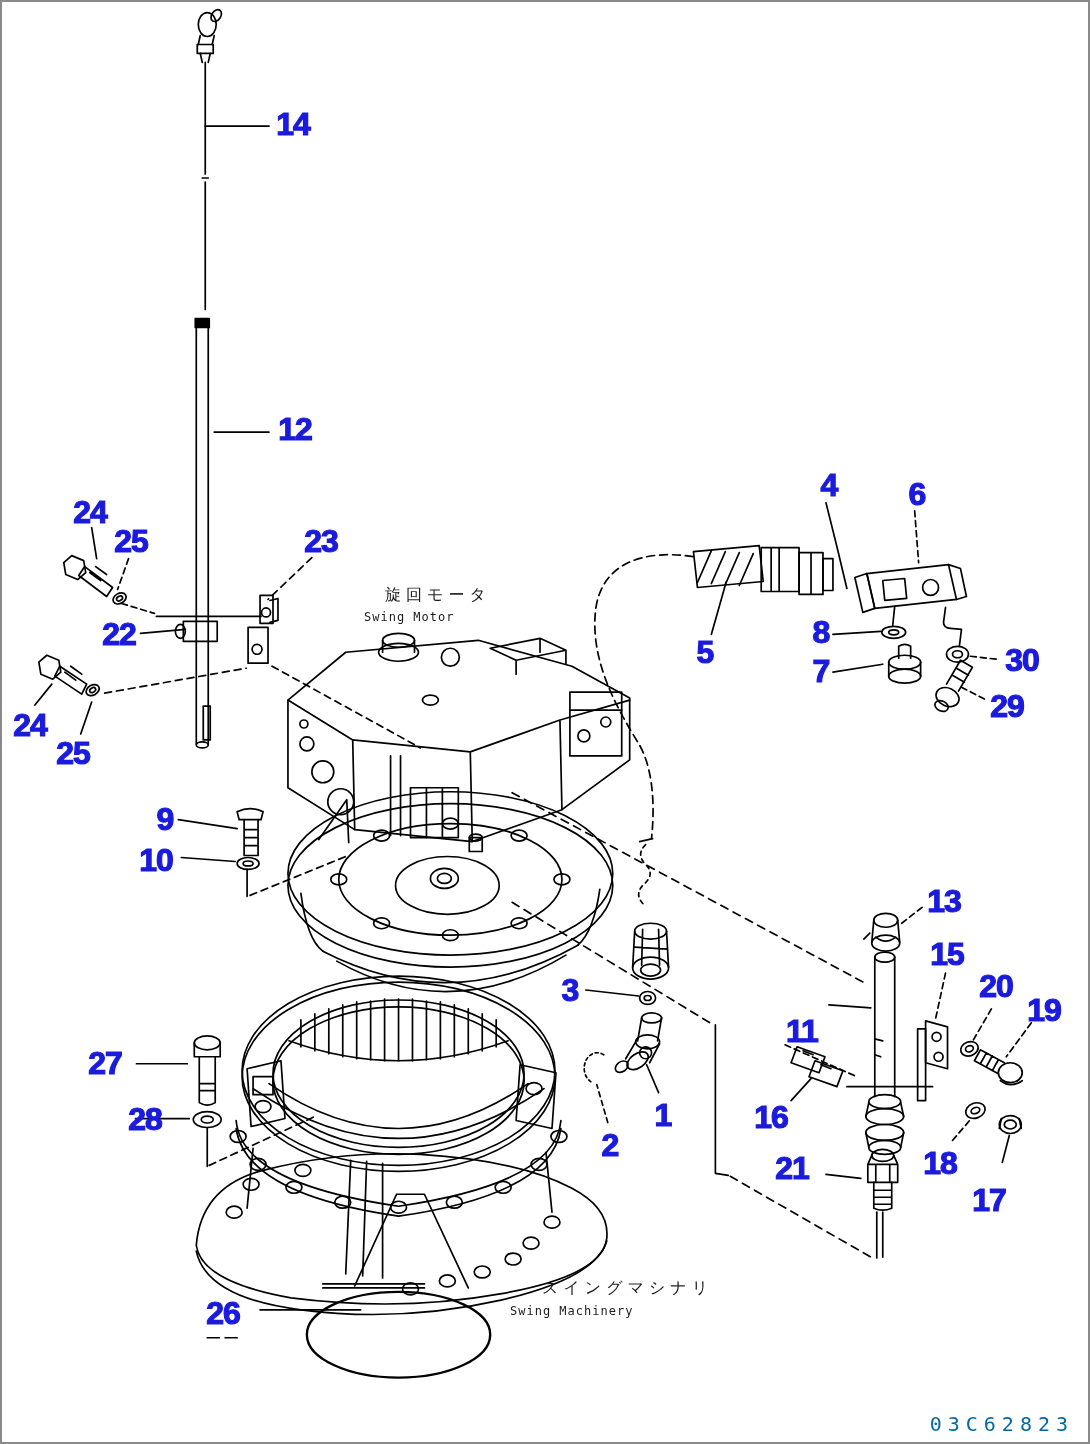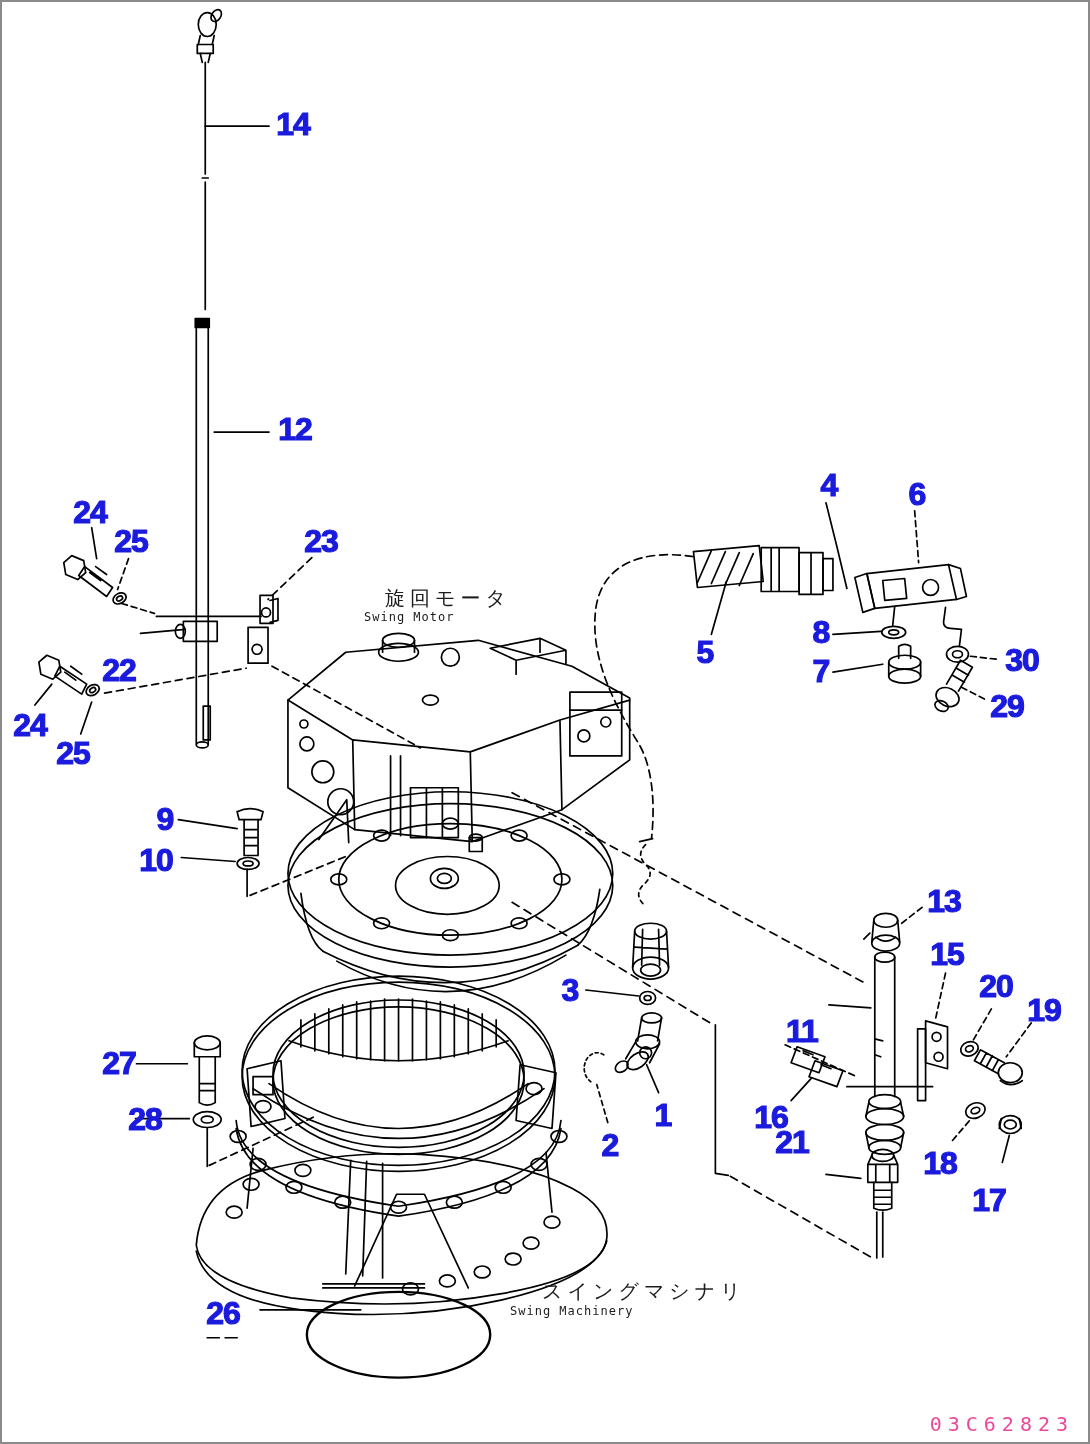--- a/index.html
+++ b/index.html
@@ -14,24 +14,24 @@
   .callout{
     position:absolute;transform:translate(-50%,-50%);
     color:var(--callout-color);font-weight:700;font-size:32px;line-height:1;
     font-family:"Liberation Sans",sans-serif;letter-spacing:-1px;
     -webkit-text-stroke:1.2px var(--callout-color);
   }
   .diagram-text{
     position:absolute;color:#1c1c1c;white-space:nowrap;
     font-family:"DejaVu Sans Mono","Liberation Mono",monospace;
   }
-  .jp{font-size:20px;letter-spacing:5px;}
+  .jp{font-size:16px;letter-spacing:5px;}
   .en{font-size:12px;letter-spacing:1px;}
   .doc-code{
-    position:absolute;right:14px;bottom:6px;color:#ec4899;
+    position:absolute;right:14px;bottom:6px;color:#0369a1;
     font:20px "DejaVu Sans Mono","Liberation Mono",monospace;letter-spacing:6px;margin-left:44px;
   }
 </style>
 </head>
 <body>
 
 <div class="page" style="--callout-color: #1b1bdd; border-color: rgb(138, 138, 138);">
 
   <svg class="art" viewBox="0 0 1090 1444">
     <g fill="none" stroke="#000" stroke-width="1.7" stroke-linecap="round" stroke-linejoin="round">
@@ -344,26 +344,26 @@
       <div class="callout" style="left: 800px; top: 993px; margin-top: 36px;">11</div>
       <div class="callout" style="left: 293px; top: 427px;">12</div>
       <div class="callout" style="left: 942px; top: 899px;">13</div>
       <div class="callout" style="left: 291px; top: 122px;">14</div>
       <div class="callout" style="left: 945px; top: 952px;">15</div>
       <div class="callout" style="left: 769px; top: 1115px;">16</div>
       <div class="callout" style="left: 987px; top: 1187px; margin-top: 11px;">17</div>
       <div class="callout" style="left: 938px; top: 1161px;">18</div>
       <div class="callout" style="left: 1042px; top: 1008px;">19</div>
       <div class="callout" style="left: 994px; top: 984px;">20</div>
-      <div class="callout" style="left: 790px; top: 1140px;">21</div>
-      <div class="callout" style="left: 117px; top: 632px; margin-top: 36px;">22</div>
+      <div class="callout" style="left: 790px; top: 1166px;">21</div>
+      <div class="callout" style="left: 117px; top: 632px;">22</div>
       <div class="callout" style="left: 319px; top: 539px;">23</div>
       <div class="callout" style="left: 88px; top: 510px;">24</div>
       <div class="callout" style="left: 129px; top: 539px;">25</div>
       <div class="callout" style="left: 28px; top: 723px;">24</div>
       <div class="callout" style="left: 71px; top: 751px;">25</div>
       <div class="callout" style="left: 221px; top: 1311px;">26</div>
-      <div class="callout" style="left: 117px; top: 1061px;">27</div>
+      <div class="callout" style="left: 103px; top: 1061px;">27</div>
       <div class="callout" style="left: 103px; top: 1117px; margin-left: 40px;">28</div>
       <div class="callout" style="left: 1005px; top: 704px;">29</div>
       <div class="callout" style="left: 1020px; top: 658px; text-align: right;">30</div>
     </div>
 </div>
 
 </body></html>

